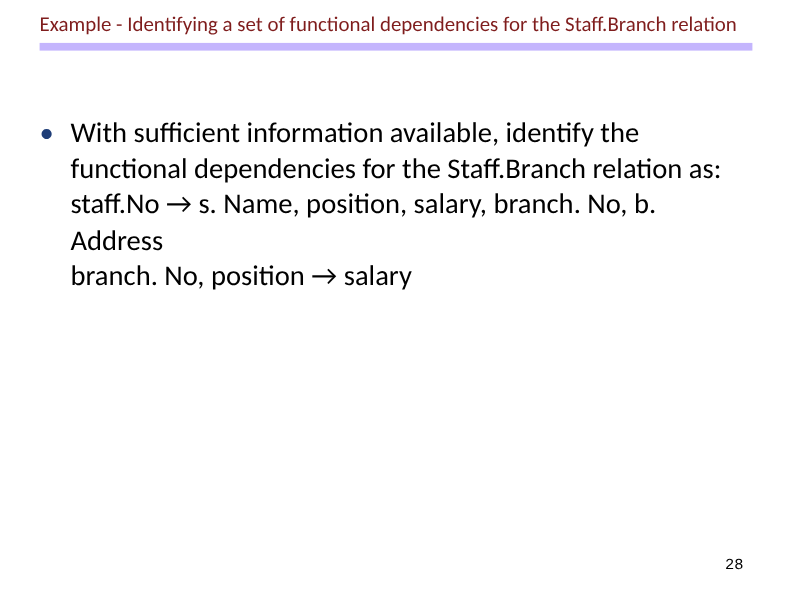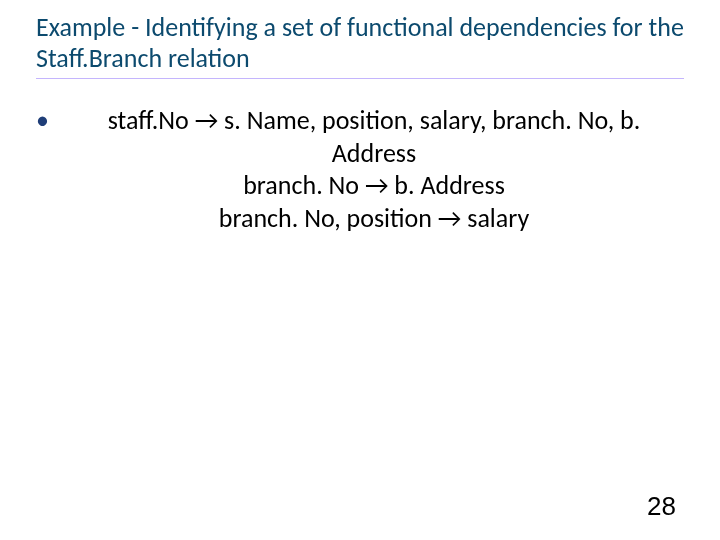--- a/index.html
+++ b/index.html
@@ -17,27 +17,27 @@
     height: 540px;
     box-sizing: border-box;
   }
   .title-block {
     position: absolute;
     top: 12px;
     left: 36px;
     right: 36px;
   }
   .title {
-    font-size: 26px;
+    font-size: 19px;
     line-height: 1.2;
-    color: #0c4a6e;
+    color: #7f1d1d;
     font-weight: 400;
     margin: 0;
     padding-bottom: 4px;
-    border-bottom: 1px solid #c4b5fd;
+    border-bottom: 7px solid #c4b5fd;
   }
   .body-block {
     position: absolute;
     top: 104px;
     left: 36px;
     right: 36px;
   }
   .bullet-item {
     display: flex;
     align-items: flex-start;
@@ -51,46 +51,45 @@
     text-align: left;
     color: #1f3e78;
     font-size: 26px;
     line-height: 1.25;
   }
   .bullet-text {
     flex: 1 1 auto;
   }
   .dep-line {
     margin-top: 0;
-    text-align: center;
   }
   .page-number {
     position: absolute;
     bottom: 18px;
     right: 44px;
-    font-family: Liberation Sans, sans-serif;
-    font-size: 26px;
+    font-family: Liberation Mono, monospace;
+    font-size: 14px;
     color: #000000;
   }
 </style>
 </head>
 <body>
 
 <div class="slide">
 
   <div class="title-block">
     <h1 class="title">Example - Identifying a set of functional dependencies for the Staff.Branch relation</h1>
   </div>
 
   <div class="body-block">
     <div class="bullet-item">
       <div class="bullet-dot">•</div>
       <div class="bullet-text">
+        <div>With sufficient information available, identify the functional dependencies for the Staff.Branch relation as:</div>
         <div class="dep-line">staff.No → s. Name, position, salary, branch. No, b. Address</div>
-        <div class="dep-line">branch. No → b. Address</div>
         <div class="dep-line">branch. No, position → salary</div>
       </div>
     </div>
   </div>
 
   <div class="page-number">28</div>
 
 </div>
 
 </body></html>

